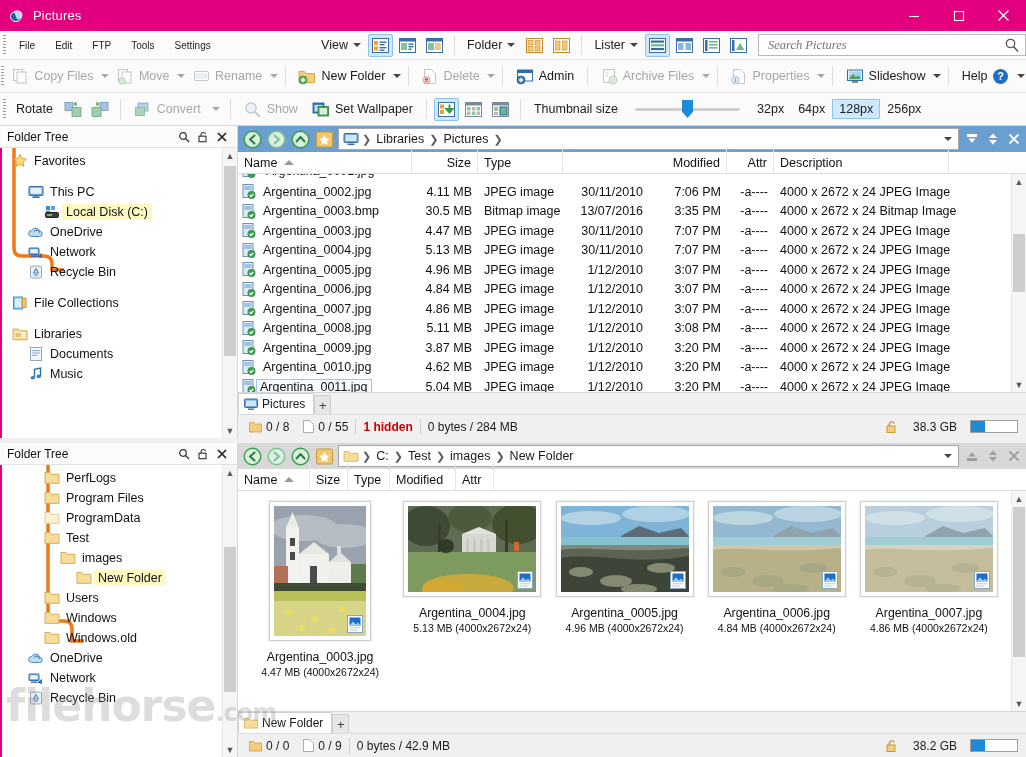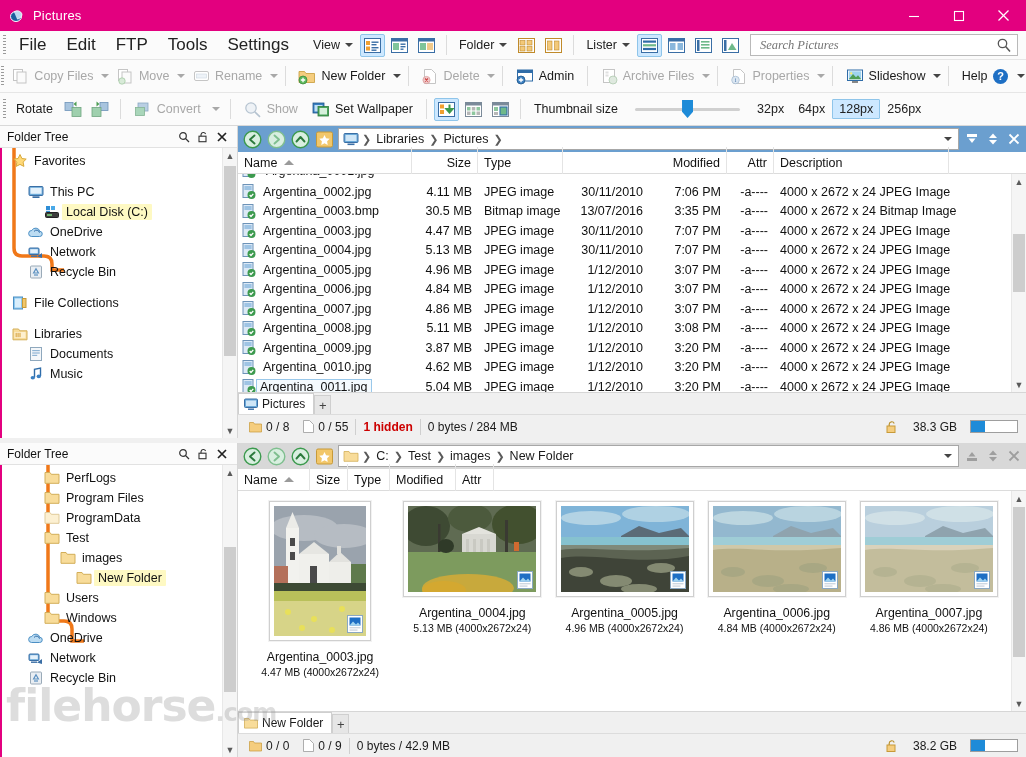--- a/index.html
+++ b/index.html
@@ -29,34 +29,34 @@
   
   .menubar {
     height:29px; background:#fbfbfb; border-bottom:1px solid #e6e6e6;
     display:flex; align-items:center; flex:0 0 auto; position:relative;
   }
   .gripper { width:9px; height:100%; display:flex; align-items:center; justify-content:center; }
   .gripper i {
     display:block; width:3px; height:20px;
     background-image:repeating-linear-gradient(to bottom,#9a9a9a 0 1px,transparent 1px 3px);
   }
-  .menuitem { padding:3px 9px; margin:0 1px; font-size:17px; color:#222; border-radius:2px; }
+  .menuitem { padding:3px 9px; margin:0 1px; font-size:10px; color:#222; border-radius:2px; }
   .mb-spacer { flex:1; }
   .dropcaret { display:inline-block; margin-left:5px; vertical-align:middle;
     border-left:4px solid transparent; border-right:4px solid transparent; border-top:4px solid #444; }
   .tbtn { display:flex; align-items:center; padding:2px 6px; font-size:12.5px; color:#222; }
   .iconbtn {
     width:25px; height:23px; display:flex; align-items:center; justify-content:center;
     border:1px solid transparent; border-radius:2px; margin:0 1px;
   }
   .iconbtn.sel { background:#cde8ff; border-color:#8fc5ea; }
   .vsep { width:1px; height:20px; background:#dcdcdc; margin:0 6px; }
 
   .searchbox {
-    width:268px; height:22px; margin-right:8px; margin-left:6px;
+    width:268px; height:22px; margin-left:6px;
     border:1px solid #b9b9b9; background:#fff;
     display:flex; align-items:center; padding:0 5px 0 7px;gap:40px;
   }
   .searchbox input {
     flex:1; border:0; outline:0; font-family:"Liberation Serif", serif; font-style:italic;
     font-size:12.5px; color:#7d7d7d; background:transparent;
   }
 
   
   .toolbar {
@@ -1184,20 +1184,28 @@
                 </span>
                 <span class="lbl">Users</span>
               </div>
               <div class="trow" style="padding-left: 40px;">
                 <span class="tico">
                   <svg width="16" height="16" viewBox="0 0 16 16">
                     <path d="M1 2.5h5l1.3 1.8H15v9H1z" fill="#f8dc9a" stroke="#d3ae58"></path>
                   </svg>
                 </span>
                 <span class="lbl">Windows</span>
+              </div>
+              <div class="trow" style="padding-left: 40px;">
+                <span class="tico">
+                  <svg width="16" height="16" viewBox="0 0 16 16">
+                    <path d="M1 2.5h5l1.3 1.8H15v9H1z" fill="#f8dc9a" stroke="#d3ae58"></path>
+                  </svg>
+                </span>
+                <span class="lbl">Windows.old</span>
               </div>
               <div class="trow" style="padding-left: 24px;">
                 <span class="tico">
                   <svg width="16" height="16" viewBox="0 0 16 16">
                     <path d="M3.5 12.5a3 3 0 0 1 .3-6 4.3 4.3 0 0 1 8 .8 2.6 2.6 0 0 1-.3 5.2z" fill="#bcdcf2" stroke="#4b8fc4" stroke-width="1"></path>
                     <path d="M6 7.5a3 3 0 0 1 5.5 1.2" fill="none" stroke="#2f6ca8" stroke-width="1"></path>
                   </svg>
                 </span>
                 <span class="lbl">OneDrive</span>
               </div>

